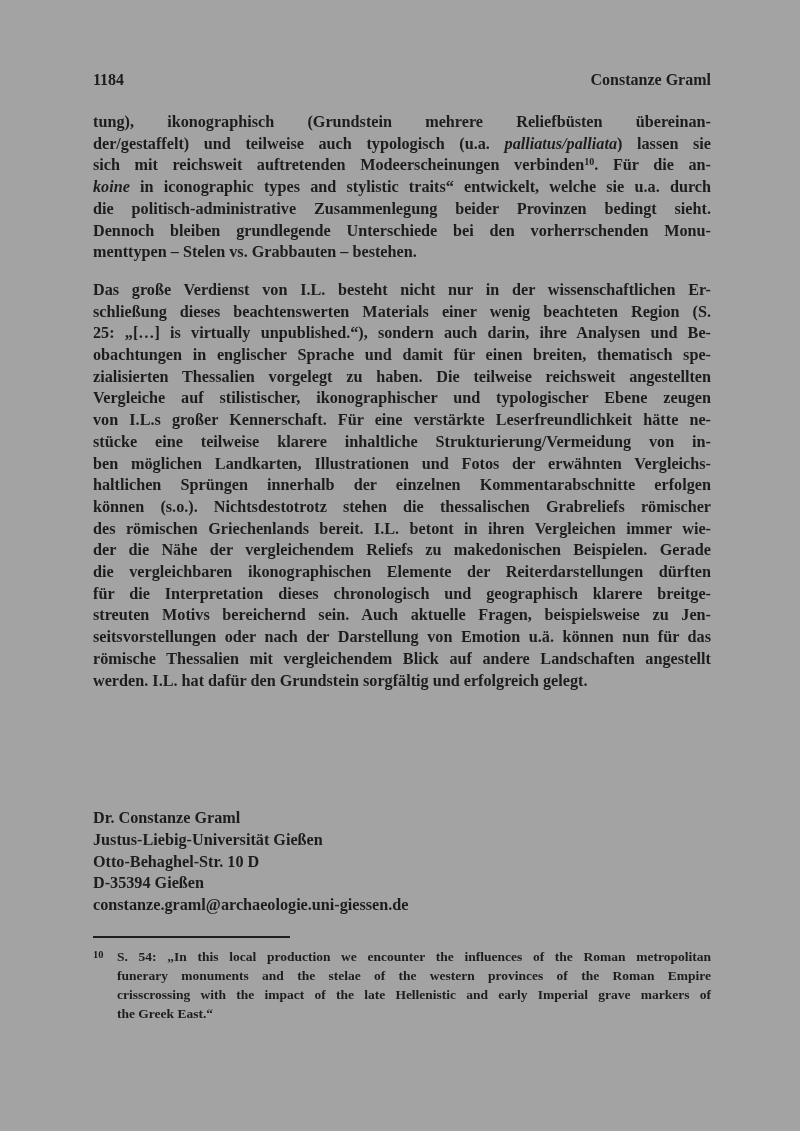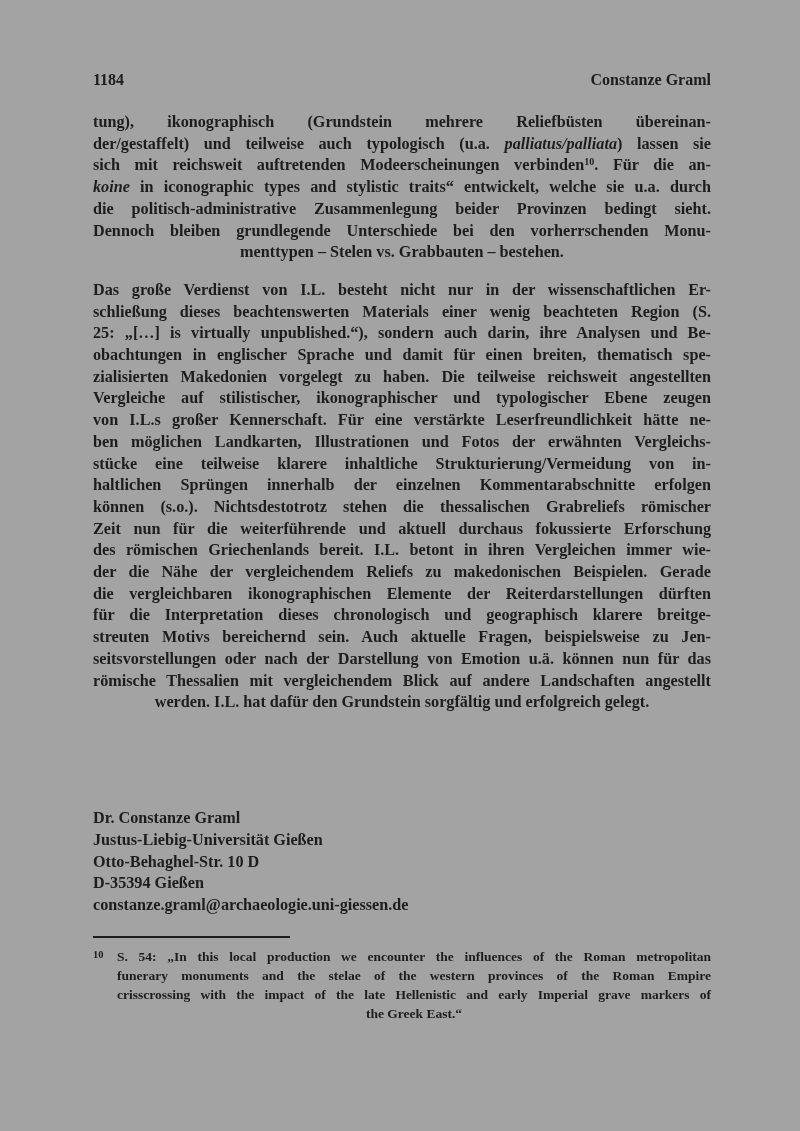--- a/index.html
+++ b/index.html
@@ -30,21 +30,21 @@
   .body-text {
     position: absolute;
     left: 93px;
     width: 618px;
     top: 112px;
     font-size: 16.2px;
     line-height: 21.7px;
   }
   .para + .para { margin-top: 16px; }
   .tline { text-align: justify; text-align-last: justify; }
-  .tline.last { text-align: center; text-align-last: auto; }
+  .tline.last { text-align: left; text-align-last: auto; }
   .tline em { font-style: italic; }
   sup.fnref {
     font-size: 62%;
     line-height: 0;
     vertical-align: 0.45em;
     letter-spacing: 0;
   }
 
   
   .signature {
@@ -101,28 +101,27 @@
         <div class="tline"><em>koine</em><span> in iconographic types and stylistic traits“ entwickelt, welche sie u.a. durch</span></div>
         <div class="tline"><span>die politisch-administrative Zusammenlegung beider Provinzen bedingt sieht.</span></div>
         <div class="tline"><span>Dennoch bleiben grundlegende Unterschiede bei den vorherrschenden Monu-</span></div>
         <div class="tline last"><span>menttypen – Stelen vs. Grabbauten – bestehen.</span></div>
       </div>
       <div class="para">
         <div class="tline"><span>Das große Verdienst von I.L. besteht nicht nur in der wissenschaftlichen Er-</span></div>
         <div class="tline"><span>schließung dieses beachtenswerten Materials einer wenig beachteten Region (S.</span></div>
         <div class="tline"><span>25: „[…] is virtually unpublished.“), sondern auch darin, ihre Analysen und Be-</span></div>
         <div class="tline"><span>obachtungen in englischer Sprache und damit für einen breiten, thematisch spe-</span></div>
-        <div class="tline"><span>zialisierten Makedonien vorgelegt zu haben. Die teilweise reichsweit angestellten</span></div>
+        <div class="tline"><span>zialisierten Thessalien vorgelegt zu haben. Die teilweise reichsweit angestellten</span></div>
         <div class="tline"><span>Vergleiche auf stilistischer, ikonographischer und typologischer Ebene zeugen</span></div>
         <div class="tline"><span>von I.L.s großer Kennerschaft. Für eine verstärkte Leserfreundlichkeit hätte ne-</span></div>
+        <div class="tline"><span>stücke eine teilweise klarere inhaltliche Strukturierung/Vermeidung von in-</span></div>
         <div class="tline"><span>ben möglichen Landkarten, Illustrationen und Fotos der erwähnten Vergleichs-</span></div>
-        <div class="tline"><span>stücke eine teilweise klarere inhaltliche Strukturierung/Vermeidung von in-</span></div>
         <div class="tline"><span>haltlichen Sprüngen innerhalb der einzelnen Kommentarabschnitte erfolgen</span></div>
         <div class="tline"><span>können (s.o.). Nichtsdestotrotz stehen die thessalischen Grabreliefs römischer</span></div>
-        <div class="tline"><span>Zeit nun für die weiterführende und aktuell durchaus fokussierte Erforschung</span></div>
         <div class="tline"><span>des römischen Griechenlands bereit. I.L. betont in ihren Vergleichen immer wie-</span></div>
         <div class="tline"><span>der die Nähe der vergleichendem Reliefs zu makedonischen Beispielen. Gerade</span></div>
         <div class="tline"><span>die vergleichbaren ikonographischen Elemente der Reiterdarstellungen dürften</span></div>
         <div class="tline"><span>für die Interpretation dieses chronologisch und geographisch klarere breitge-</span></div>
         <div class="tline"><span>streuten Motivs bereichernd sein. Auch aktuelle Fragen, beispielsweise zu Jen-</span></div>
         <div class="tline"><span>seitsvorstellungen oder nach der Darstellung von Emotion u.ä. können nun für das</span></div>
         <div class="tline"><span>römische Thessalien mit vergleichendem Blick auf andere Landschaften angestellt</span></div>
         <div class="tline last"><span>werden. I.L. hat dafür den Grundstein sorgfältig und erfolgreich gelegt.</span></div>
       </div>
     </div>

